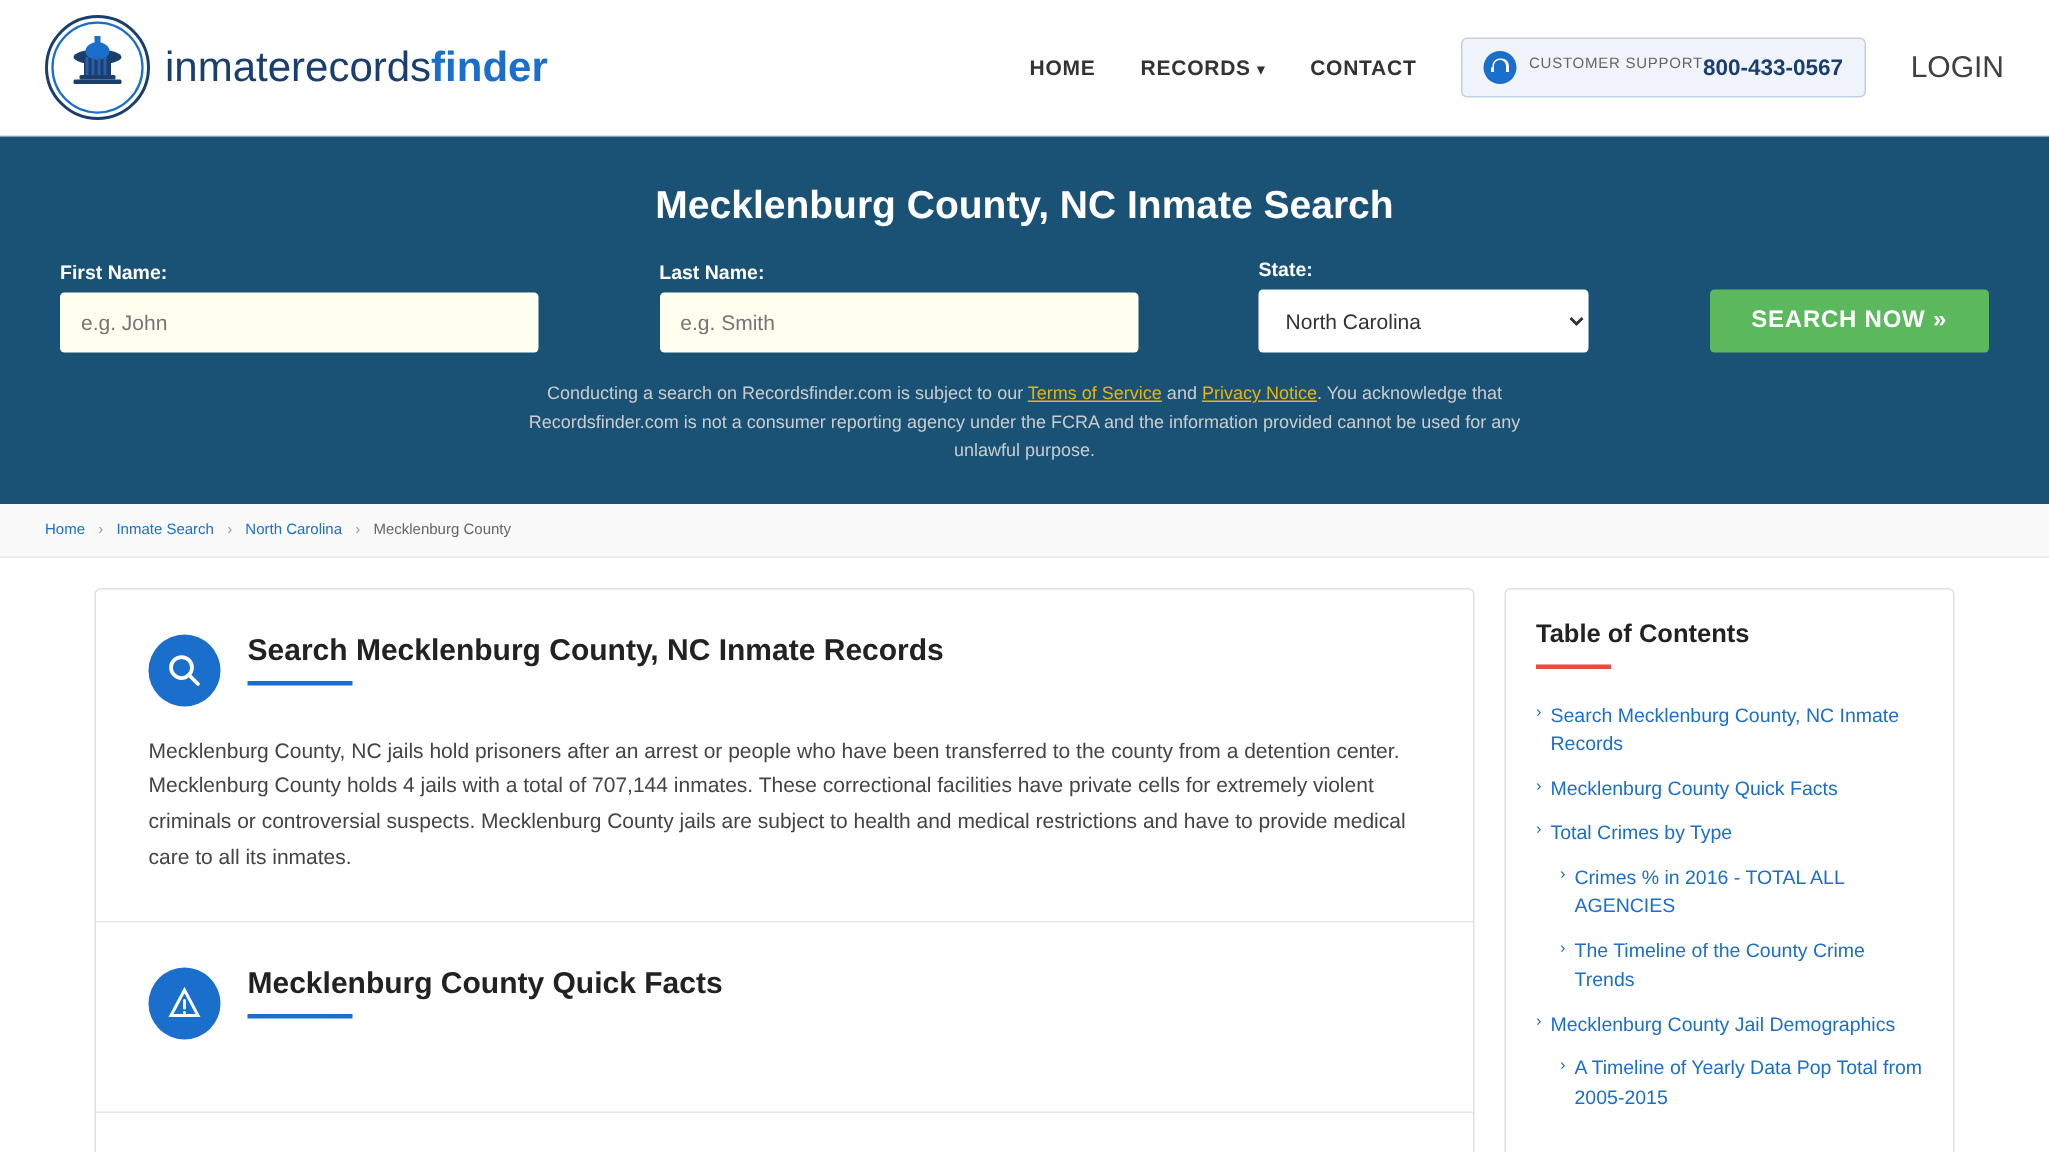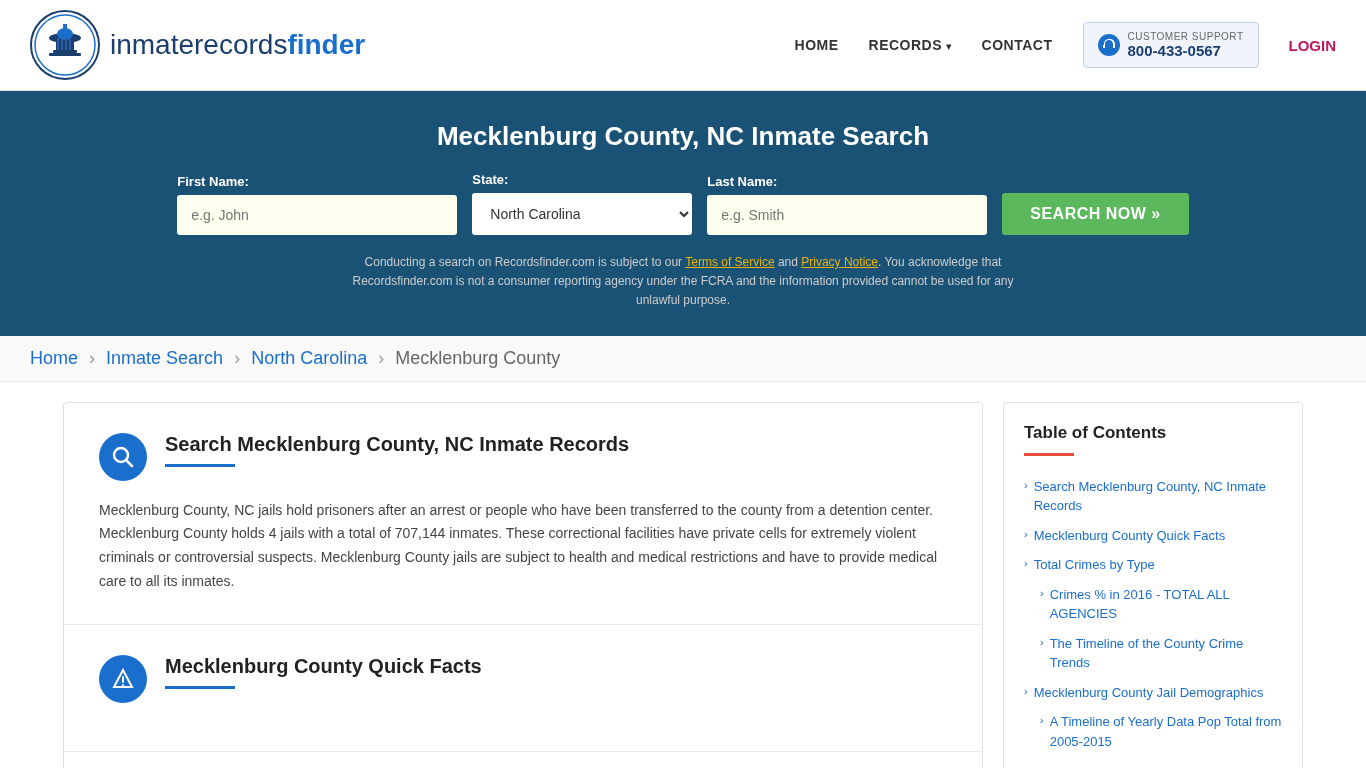--- a/index.html
+++ b/index.html
@@ -57,73 +57,72 @@
       background: #1a6ecc;
       border-radius: 50%;
       display: flex;
       align-items: center;
       justify-content: center;
       color: white;
       font-size: 12px;
     }
     .support-text {
       display: flex;
-      flex-direction: column;
     }
     .support-label {
       font-size: 10px;
       color: #666;
       text-transform: uppercase;
       letter-spacing: 0.5px;
     }
     .support-number {
       font-size: 15px;
       font-weight: 700;
       color: #1a3e6e;
     }
     .login-btn {
-      font-weight: 700;
-      font-size: 15px;
-      color: #be185d;
+      font-weight: 400;
+      font-size: 20px;
+      color: #404040;
       cursor: pointer;
       text-decoration: none;
     }
 
     
     .search-banner {
       background: #1a5276;
       padding: 30px 40px 25px;
       text-align: center;
     }
     .search-banner h1 {
       color: #fff;
       font-size: 26px;
       font-weight: 700;
       margin-bottom: 20px;
     }
     .search-form {
       display: flex;
       align-items: flex-end;
-      justify-content: center;
+      justify-content: space-between;
       gap: 15px;
       margin-bottom: 18px;
     }
     .form-group {
       display: flex;
       flex-direction: column;
       gap: 6px;
       text-align: left;
     }
     .form-group label {
       color: #fff;
       font-size: 13px;
       font-weight: 600;
     }
     .form-group input {
-      width: 280px;
+      width: 319px;
       padding: 12px 14px;
       border: none;
       border-radius: 3px;
       font-size: 14px;
       background: #fffff0;
       color: #999;
       outline: none;
     }
     .form-group select {
       width: 220px;
@@ -156,21 +155,21 @@
       margin: 0 auto;
     }
     .disclaimer a {
       color: #eab308;
       text-decoration: underline;
     }
 
     
     .breadcrumb {
       padding: 12px 30px;
-      font-size: 18px;
+      font-size: 10px;
       color: #666;
       background: #f9f9f9;
       border-bottom: 1px solid #e8e8e8;
     }
     .breadcrumb a {
       color: #1a6ecc;
       text-decoration: none;
     }
     .breadcrumb .sep {
       margin: 0 6px;
@@ -342,28 +341,28 @@
 </header>
 
 <section class="search-banner">
   <h1>Mecklenburg County, NC Inmate Search</h1>
   <div class="search-form">
     <div class="form-group">
       <label>First Name:</label>
       <input type="text" placeholder="e.g. John" style="">
     </div>
     <div class="form-group">
+      <label>Last Name:</label>
+      <input type="text" placeholder="e.g. Smith" style="">
+    </div>
+    <div class="form-group">
       <label>State:</label>
       <select>
         <option value="North Carolina">North Carolina</option>
       </select>
-    </div>
-    <div class="form-group">
-      <label>Last Name:</label>
-      <input type="text" placeholder="e.g. Smith" style="">
     </div>
     <button class="search-btn">SEARCH NOW »</button>
   </div>
   <p class="disclaimer">
     Conducting a search on Recordsfinder.com is subject to our <a>Terms of Service</a> and <a>Privacy Notice</a>. You acknowledge that Recordsfinder.com is not a consumer reporting agency under the FCRA and the information provided cannot be used for any unlawful purpose.
   </p>
 </section>
 
 <nav class="breadcrumb">
   <a>Home</a>

